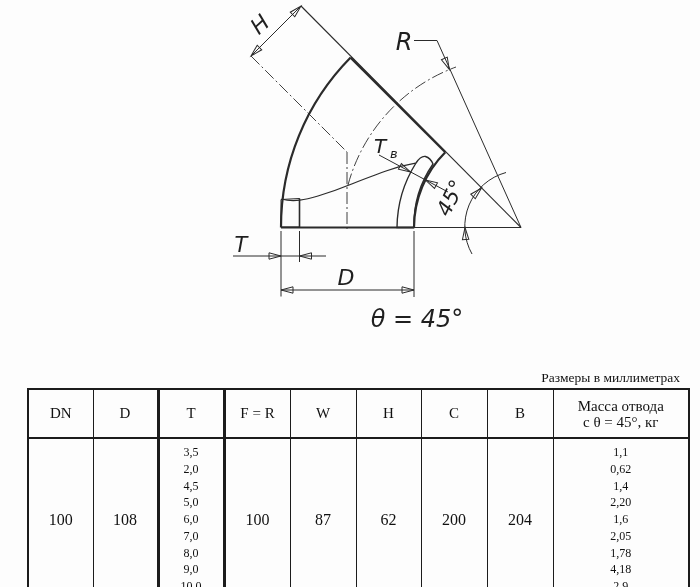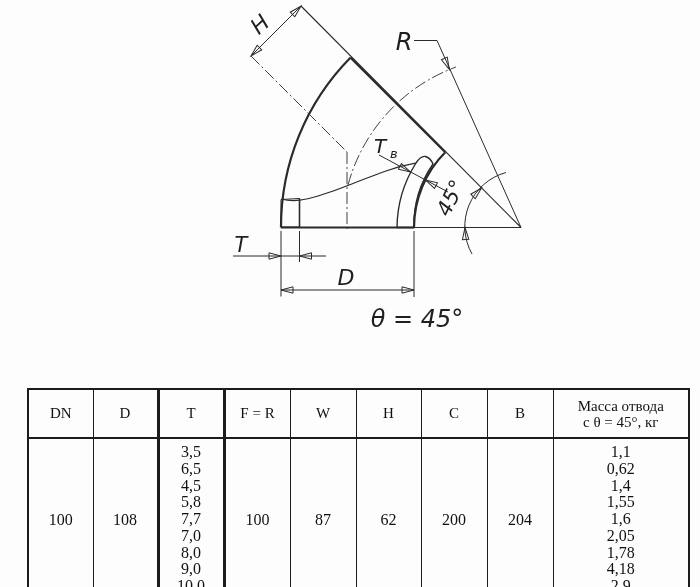--- a/index.html
+++ b/index.html
@@ -24,21 +24,21 @@
     border:1.5px solid #1c1c1c;text-align:center;vertical-align:middle;
     padding:5px;font-weight:normal;
   }
   table.dims th{height:37px;font-size:15px;}
   table.dims td{height:151px;font-size:16px;}
   table.dims th:nth-child(3), table.dims td:nth-child(3){
     border-left:3px solid #1c1c1c;border-right:3px solid #1c1c1c;
   }
   table.dims tr.hdr th{border-bottom:2px solid #1c1c1c;}
   .mass-hdr{font-size:14px;line-height:16px;}
-  .stack div{height:16.7px;line-height:16.7px;font-size:16px;}
+  .stack div{height:16.7px;line-height:16.7px;font-size:12px;}
   .small-val{font-size:13px;margin-top:45px;}
 </style>
 </head>
 <body>
 
 <div class="canvas">
 
   <svg class="drawing-svg" width="700" height="370" viewBox="0 0 700 370">
     <defs>
       <pattern id="hatch" width="5.5" height="5.5" patternUnits="userSpaceOnUse" patternTransform="rotate(45)">
@@ -92,20 +92,21 @@
     <text class="lbl" font-size="22" text-anchor="middle" transform="translate(265,30) rotate(-42)">H</text>
     <text class="lbl" font-size="24" text-anchor="middle" x="404" y="50">R</text>
     <text class="lbl" font-size="20" x="374" y="153">T</text>
     <text class="lbl" font-size="13" x="390" y="158">в</text>
     <text class="lbl" font-size="21" text-anchor="middle" transform="translate(457,201) rotate(-64)">45°</text>
     <text class="lbl" font-size="21" text-anchor="middle" x="241" y="252">T</text>
     <text class="lbl" font-size="22" text-anchor="middle" x="346" y="285">D</text>
     <text class="lbl" font-size="24" text-anchor="middle" x="417" y="327">θ = 45°</text>
   </svg>
 
+  <div class="note">Размеры в миллиметрах</div>
 
   <table class="dims">
     <colgroup>
       <col style="width:65px">
         <col style="width:65px">
         <col style="width:66px">
       <col style="width:66px">
         <col style="width:66px">
         <col style="width:65px">
       <col style="width:66px">
@@ -125,39 +126,39 @@
       <th class="mass-hdr">
         <div>Масса отвода</div>
         <div>с θ = 45°, кг</div>
       </th>
     </tr>
     <tr>
       <td>100</td>
       <td class="small-val">108</td>
       <td class="stack">
         <div>3,5</div>
-        <div>6,5</div>
+        <div>2,0</div>
         <div>4,5</div>
-        <div>5,8</div>
-        <div>7,7</div>
+        <div>5,0</div>
+        <div>6,0</div>
         <div>7,0</div>
         <div>8,0</div>
         <div>9,0</div>
         <div>10.0</div>
       </td>
       <td>100</td>
       <td>87</td>
       <td>62</td>
       <td>200</td>
       <td class="small-val">204</td>
       <td class="stack">
         <div>1,1</div>
         <div>0,62</div>
         <div>1,4</div>
-        <div>1,55</div>
+        <div>2,20</div>
         <div>1,6</div>
         <div>2,05</div>
         <div>1,78</div>
         <div>4,18</div>
         <div>2,9</div>
       </td>
     </tr>
   </tbody>
     </table>
 

